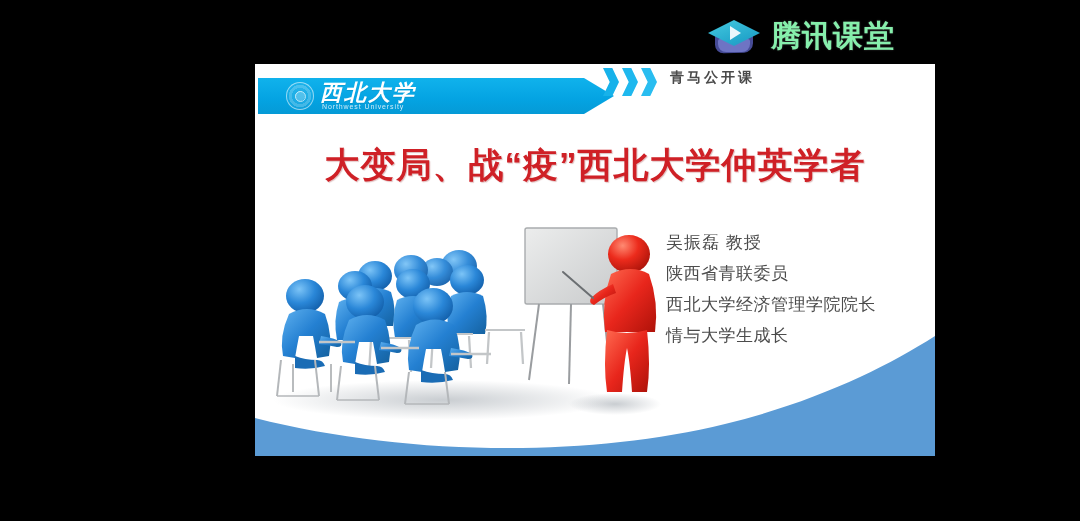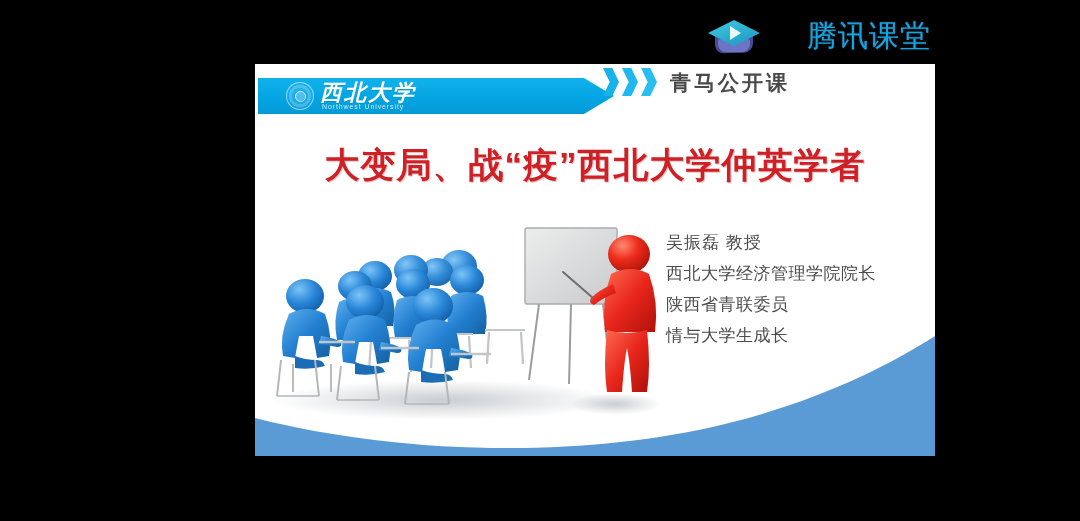--- a/index.html
+++ b/index.html
@@ -74,28 +74,27 @@
     left: 24px;
     top: 12px;
     width: 0;
     height: 0;
     border-left: 11px solid #eaf7fb;
     border-top: 7px solid transparent;
     border-bottom: 7px solid transparent;
     z-index: 3;
   }
   #brand-name {
-    color: #0ea5e9;
+    color: #86efac;
     font-size: 30px;
     line-height: 1;
     letter-spacing: 1px;
     white-space: nowrap;
-    font-weight: 400;
+    font-weight: 700;
     text-shadow: 0 0 2px rgba(255,255,255,.25);
-    margin-left: 36px;
   }
 
   
   #slide {
     position: absolute;
     left: 210px;
     top: 64px;
     width: 680px;
     height: 392px;
     background: #ffffff;
@@ -191,21 +190,21 @@
     clip-path: polygon(0 0, 58% 0, 100% 50%, 58% 100%, 0 100%, 42% 50%);
   }
   .chevron.c1 { background:#17b2ea; }
   .chevron.c2 { background:#1fb8ee; }
   .chevron.c3 { background:#29bdf0; }
   #header-course-label {
     position: absolute;
     left: 415px;
     top: 5px;
     font-family: "Liberation Serif", "DejaVu Serif", serif;
-    font-size: 21px;
+    font-size: 14px;
     font-weight: 700;
     color: #4a4a4a;
     letter-spacing: 3px;
     white-space: nowrap;
   }
 
   
   #slide-title {
     position: absolute;
     left: 0;
@@ -427,19 +426,19 @@
 
           <path d="M330,84 L300,58" stroke="#6b6f72" stroke-width="2" stroke-linecap="round"></path>
 
           <path d="M344,116 q20,6 40,0 q4,36 0,62 l-15,0 q-2,-30 -5,-44 q-3,14 -5,44 l-15,0 q-4,-26 0,-62 z" fill="url(#bodyRed)"></path>
         </g>
       </svg>
     </div>
 
     <div id="speaker-info">
       <div class="speaker-line speaker-name nosel">吴振磊  教授</div>
+      <div class="speaker-line nosel">陕西省青联委员</div>
       <div class="speaker-line nosel">西北大学经济管理学院院长</div>
-      <div class="speaker-line nosel">陕西省青联委员</div>
       <div class="speaker-line nosel">情与大学生成长</div>
     </div>
 
   </div>
 </div>
 
 </body></html>

